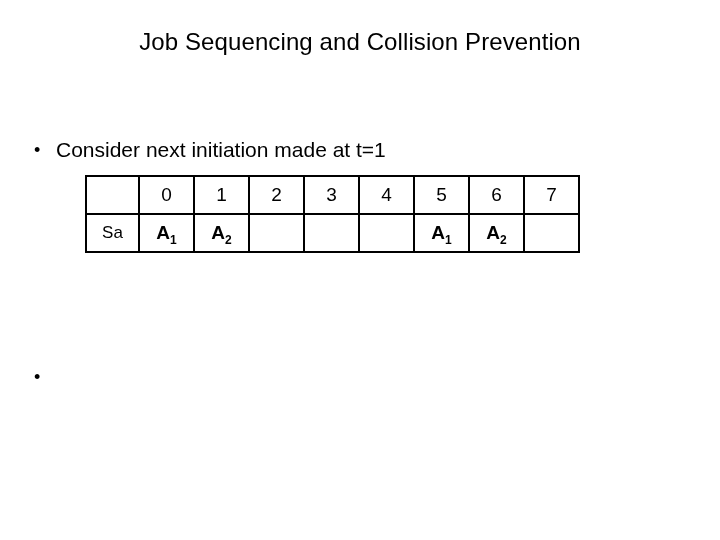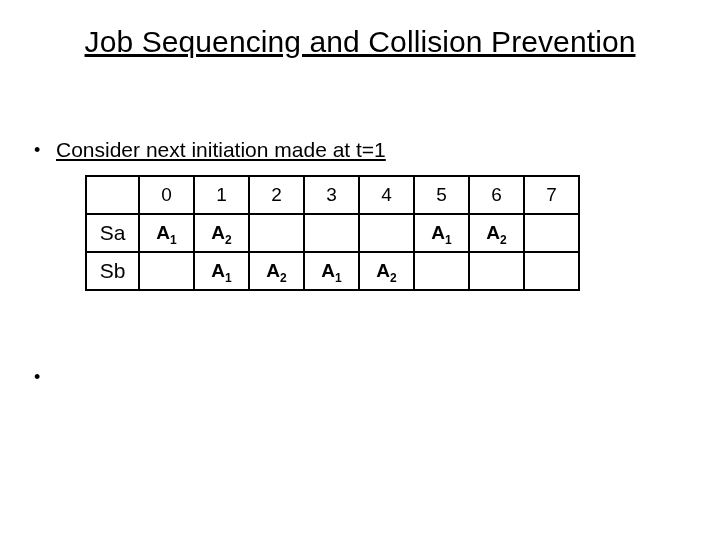--- a/index.html
+++ b/index.html
@@ -22,26 +22,25 @@
     background: #ffffff;
   }
 
   
   .title {
     position: absolute;
     left: 40px;
     top: 24px;
     width: 640px;
     text-align: center;
-    font-size: 30px;
+    font-size: 24px;
     line-height: 36px;
     font-weight: 400;
     color: #000000;
     letter-spacing: 0.1px;
-    text-decoration: underline;
   }
 
   
   .bullet {
     position: absolute;
     display: flex;
     align-items: flex-start;
     font-size: 21px;
     line-height: 28px;
     font-weight: 400;
@@ -49,21 +48,20 @@
   }
   .bullet .dot {
     width: 22px;
     flex: 0 0 22px;
     text-align: left;
     font-size: 18px;
     line-height: 28px;
   }
   .bullet .btext {
     display: block;
-    text-decoration: underline;
   }
 
   #bullet-1 {
     left: 34px;
     top: 136px;
     width: 640px;
   }
   #bullet-2 {
     left: 34px;
     top: 363px;
@@ -99,21 +97,21 @@
   table.res-table td.hdr {
     font-weight: 400;
     font-size: 19px;
   }
   table.res-table td.cell-filled {
     font-weight: bold;
     font-size: 19px;
   }
   table.res-table td.row-label {
     font-weight: 400;
-    font-size: 21px;
+    font-size: 17px;
   }
   .sub {
     font-size: 12px;
     vertical-align: sub;
     font-weight: bold;
     line-height: 0;
   }
 </style>
 </head>
 <body>
@@ -147,31 +145,20 @@
           <td class="data-col cell-filled"><span>A</span><span class="sub">1</span></td>
           <td class="data-col cell-filled"><span>A</span><span class="sub">2</span></td>
           <td class="data-col"></td>
           <td class="data-col"></td>
           <td class="data-col"></td>
           <td class="data-col cell-filled"><span>A</span><span class="sub">1</span></td>
           <td class="data-col cell-filled"><span>A</span><span class="sub">2</span></td>
           <td class="data-col"></td>
         </tr>
 
-        <tr>
-          <td class="lbl-col row-label">Sb</td>
-          <td class="data-col"></td>
-          <td class="data-col cell-filled"><span>A</span><span class="sub">1</span></td>
-          <td class="data-col cell-filled"><span>A</span><span class="sub">2</span></td>
-          <td class="data-col cell-filled"><span>A</span><span class="sub">1</span></td>
-          <td class="data-col cell-filled"><span>A</span><span class="sub">2</span></td>
-          <td class="data-col"></td>
-          <td class="data-col"></td>
-          <td class="data-col"></td>
-        </tr>
 
       </tbody>
     </table>
   </div>
 
   <div class="bullet" id="bullet-2">
     <span class="dot">•</span>
   </div>
 
 </div>

